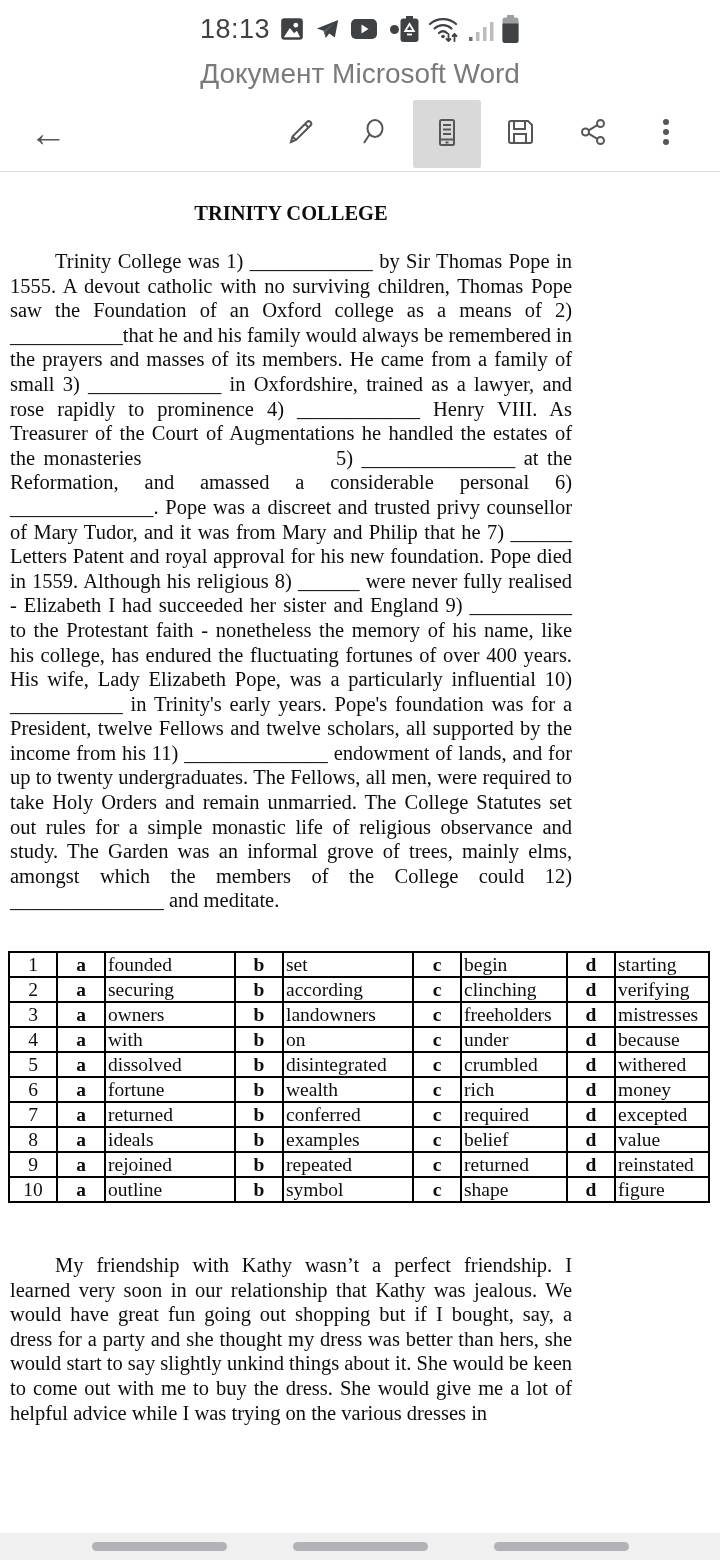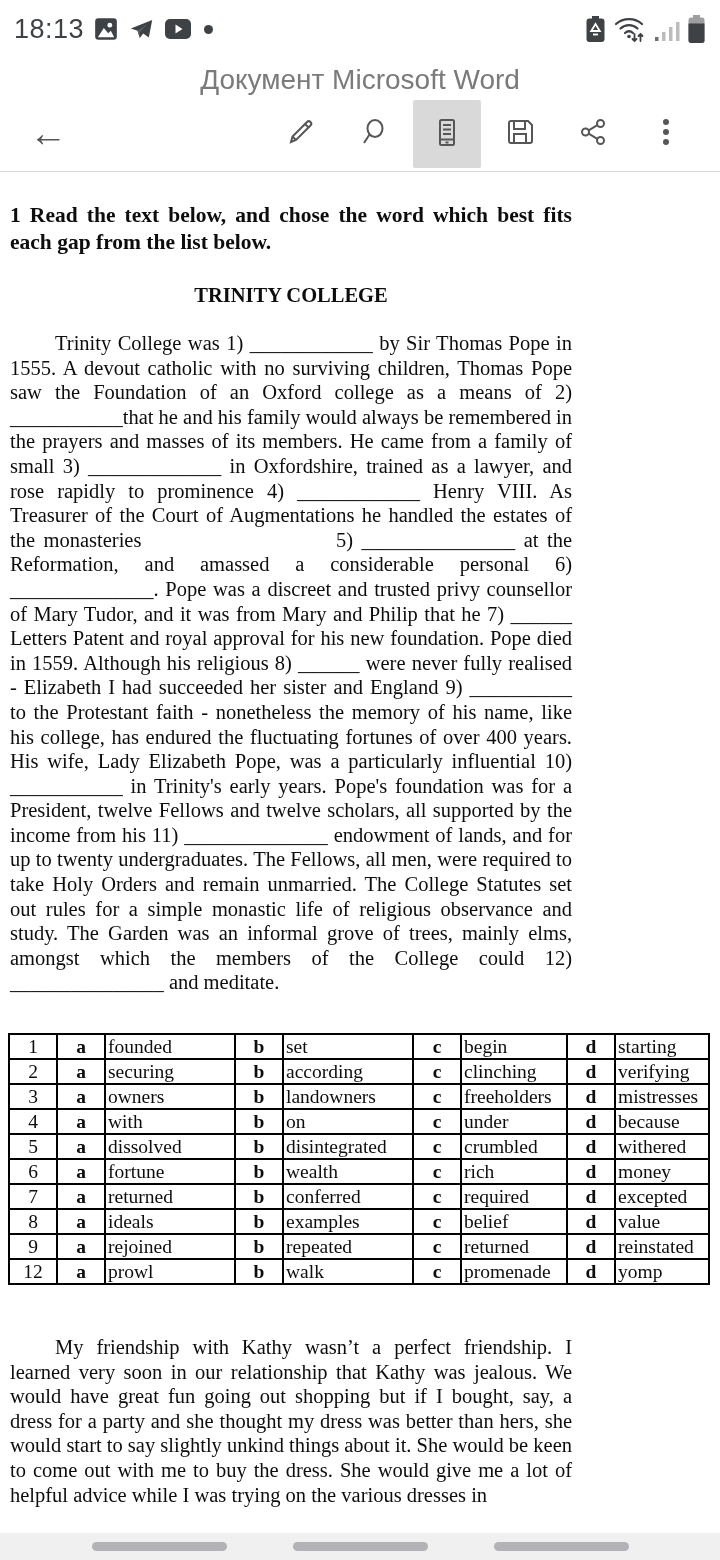--- a/index.html
+++ b/index.html
@@ -1,29 +1,29 @@
 <!DOCTYPE html>
 <html><head>
 <meta charset="utf-8">
 <style>
   * { margin:0; padding:0; box-sizing:border-box; }
   html,body { width:720px; height:1560px; background:#fff; overflow:hidden;
               font-family:"Liberation Sans", sans-serif; }
 
   
-  .status-bar { height:52px; display:flex; align-items:center; justify-content:space-between;
+  .status-bar { height:52px; display:flex; align-items:center; justify-content:center;
                 padding:6px 14px 0 14px; background:#fff; }
   .sb-left { display:flex; align-items:center; gap:9px; }
   .sb-right { display:flex; align-items:center; gap:7px; }
   .sb-time { font-size:27px; color:#3f4245; letter-spacing:0.5px; }
   .sb-icon { display:inline-flex; align-items:center; }
   .sb-dot { width:9px; height:9px; border-radius:50%; background:#3f4245; margin-left:3px; }
 
   
-  .title-row { height:44px; display:flex; align-items:flex-end; justify-content:center; }
+  .title-row { height:44px; display:flex; align-items:center; justify-content:center; }
   .doc-title { font-size:28px; color:#7a7a7a; }
 
   
   .toolbar { height:76px; display:flex; align-items:center; padding:0 20px;
              border-bottom:1px solid #dadada; }
   .tb-back { width:56px; height:56px; display:flex; align-items:center; justify-content:center;
              font-size:38px; color:#555; font-weight:300; }
   .tb-spacer { flex:1; }
   .tb-group { display:flex; align-items:center; }
   .tb-btn { width:68px; height:68px; display:flex; align-items:center; justify-content:center;
@@ -193,21 +193,20 @@
               <circle cx="7" cy="20" r="3"></circle>
               <circle cx="7" cy="30" r="3"></circle>
             </g>
           </svg>
       </span>
     </div>
   </div>
 </div>
 
 <div class="doc">
-  <div class="ex-heading h1">1 Read the text below, and chose the word which best fits each gap from the list below.</div>
   <div class="sub-heading">TRINITY COLLEGE</div>
   <div class="body-par indent par1">Trinity College was 1) ____________ by Sir Thomas Pope in 1555. A devout catholic with no surviving children, Thomas Pope saw the Foundation of an Oxford college as a means of 2) ___________that he and his family would always be remembered in the prayers and masses of its members. He came from a family of small 3) _____________ in Oxfordshire, trained as a lawyer, and rose rapidly to prominence 4) ____________ Henry VIII. As Treasurer of the Court of Augmentations he handled the estates of the monasteries&nbsp;&nbsp;&nbsp;&nbsp;&nbsp;&nbsp;&nbsp;&nbsp;&nbsp;&nbsp;&nbsp;&nbsp;&nbsp;&nbsp;&nbsp;&nbsp;&nbsp;&nbsp;&nbsp;&nbsp;&nbsp;&nbsp; 5) _______________ at the Reformation, and amassed a considerable personal 6) ______________. Pope was a discreet and trusted privy counsellor of Mary Tudor, and it was from Mary and Philip that he 7) ______ Letters Patent and royal approval for his new foundation. Pope died in 1559. Although his religious 8) ______ were never fully realised - Elizabeth I had succeeded her sister and England 9) __________  to the Protestant faith - nonetheless the memory of his name, like his college, has endured the fluctuating fortunes of over 400 years. His wife, Lady Elizabeth Pope, was a particularly influential 10) ___________ in Trinity's early years. Pope's foundation was for a President, twelve Fellows and twelve scholars, all supported by the income from his 11) ______________ endowment of lands, and for up to twenty undergraduates. The Fellows, all men, were required to take Holy Orders and remain unmarried. The College Statutes set out rules for a simple monastic life of religious observance and study. The Garden was an informal grove of trees, mainly elms, amongst which the members of the College could 12) _______________ and meditate.</div>
 
   <table class="options">
     <colgroup>
       <col style="width:48px">
         <col style="width:48px">
         <col style="width:130px">
       <col style="width:48px">
         <col style="width:130px">
@@ -310,29 +309,29 @@
           <td class="c-letter">a</td>
           <td class="c-word"><span class="misspell">rejoined</span></td>
           <td class="c-letter">b</td>
           <td class="c-word"><span class="misspell">repeated</span></td>
           <td class="c-letter">c</td>
           <td class="c-word"><span class="misspell">returned</span></td>
           <td class="c-letter">d</td>
           <td class="c-word"><span class="misspell">reinstated</span></td>
         </tr>
         <tr>
-          <td class="c-num">12</td>
-          <td class="c-letter">a</td>
-          <td class="c-word"><span class="misspell">prowl</span></td>
-          <td class="c-letter">b</td>
-          <td class="c-word"><span class="misspell">walk</span></td>
-          <td class="c-letter">c</td>
-          <td class="c-word"><span class="misspell">promenade</span></td>
-          <td class="c-letter">d</td>
-          <td class="c-word"><span class="misspell">yomp</span></td>
+          <td class="c-num">10</td>
+          <td class="c-letter">a</td>
+          <td class="c-word"><span class="misspell">outline</span></td>
+          <td class="c-letter">b</td>
+          <td class="c-word"><span class="misspell">symbol</span></td>
+          <td class="c-letter">c</td>
+          <td class="c-word"><span class="misspell">shape</span></td>
+          <td class="c-letter">d</td>
+          <td class="c-word"><span class="misspell">figure</span></td>
         </tr>
       </tbody>
   </table>
 
   <div class="body-par indent">My friendship with Kathy wasn’t a perfect friendship. I learned very soon in our relationship that Kathy was jealous. We would have great fun going out shopping but if I bought, say, a dress for a party and she thought my dress was better than hers, she would start to say slightly unkind things about it. She would be keen to come out with me to buy the dress. She would give me a lot of helpful advice while I was trying on the various dresses in</div>
 </div>
 
 <div class="nav-bar">
   <div class="nav-pill"></div>
   <div class="nav-pill"></div>

